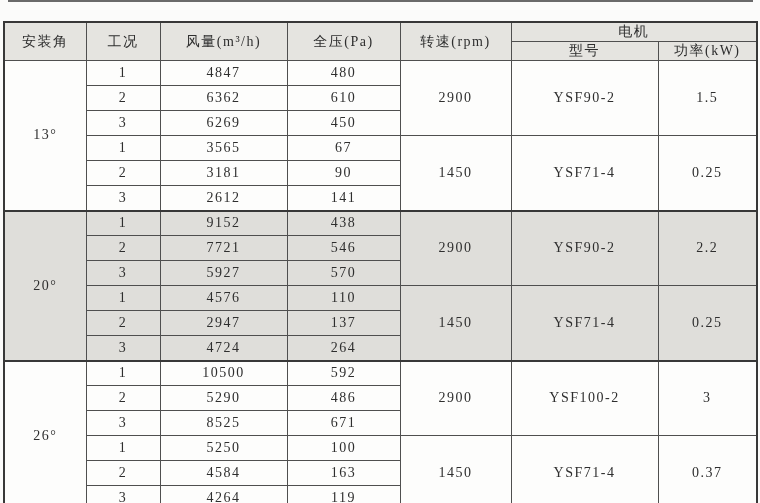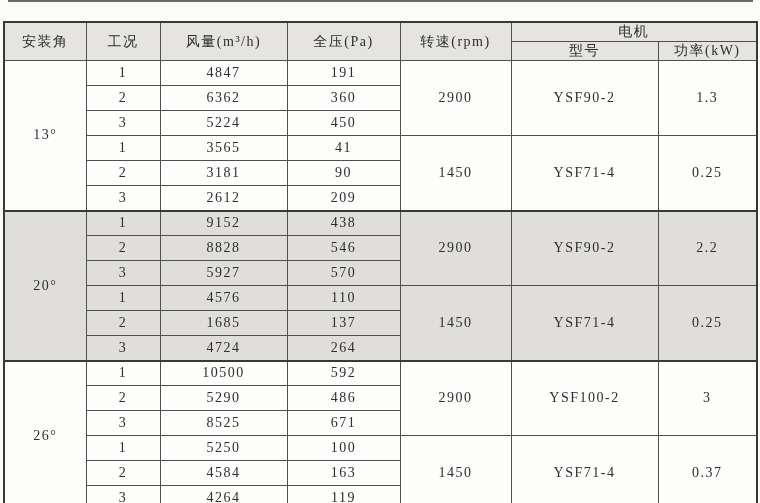--- a/index.html
+++ b/index.html
@@ -80,86 +80,86 @@
       <th>型号</th>
       <th>功率(kW)</th>
     </tr>
   </thead>
 
   <tbody>
     <tr>
       <td rowspan="6">13°</td>
       <td class="num">1</td>
       <td class="num">4847</td>
-      <td class="num">191</td>
+      <td class="num">480</td>
       <td class="num" rowspan="3">2900</td>
       <td rowspan="3">YSF90-2</td>
-      <td class="num" rowspan="3">1.3</td>
+      <td class="num" rowspan="3">1.5</td>
     </tr>
     <tr>
       <td class="num">2</td>
       <td class="num">6362</td>
-      <td class="num">360</td>
-    </tr>
-    <tr>
-      <td class="num">3</td>
-      <td class="num">5224</td>
+      <td class="num">610</td>
+    </tr>
+    <tr>
+      <td class="num">3</td>
+      <td class="num">6269</td>
       <td class="num">450</td>
     </tr>
     <tr>
       <td class="num">1</td>
       <td class="num">3565</td>
-      <td class="num">41</td>
+      <td class="num">67</td>
       <td class="num" rowspan="3">1450</td>
       <td rowspan="3">YSF71-4</td>
       <td class="num" rowspan="3">0.25</td>
     </tr>
     <tr>
       <td class="num">2</td>
       <td class="num">3181</td>
       <td class="num">90</td>
     </tr>
     <tr>
       <td class="num">3</td>
       <td class="num">2612</td>
-      <td class="num">209</td>
+      <td class="num">141</td>
     </tr>
   </tbody>
 
   <tbody class="band section-start">
     <tr>
       <td rowspan="6">20°</td>
       <td class="num">1</td>
       <td class="num">9152</td>
       <td class="num">438</td>
       <td class="num" rowspan="3">2900</td>
       <td rowspan="3">YSF90-2</td>
       <td class="num" rowspan="3">2.2</td>
     </tr>
     <tr>
       <td class="num">2</td>
-      <td class="num">8828</td>
+      <td class="num">7721</td>
       <td class="num">546</td>
     </tr>
     <tr>
       <td class="num">3</td>
       <td class="num">5927</td>
       <td class="num">570</td>
     </tr>
     <tr>
       <td class="num">1</td>
       <td class="num">4576</td>
       <td class="num">110</td>
       <td class="num" rowspan="3">1450</td>
       <td rowspan="3">YSF71-4</td>
       <td class="num" rowspan="3">0.25</td>
     </tr>
     <tr>
       <td class="num">2</td>
-      <td class="num">1685</td>
+      <td class="num">2947</td>
       <td class="num">137</td>
     </tr>
     <tr>
       <td class="num">3</td>
       <td class="num">4724</td>
       <td class="num">264</td>
     </tr>
   </tbody>
 
   <tbody class="section-start">

